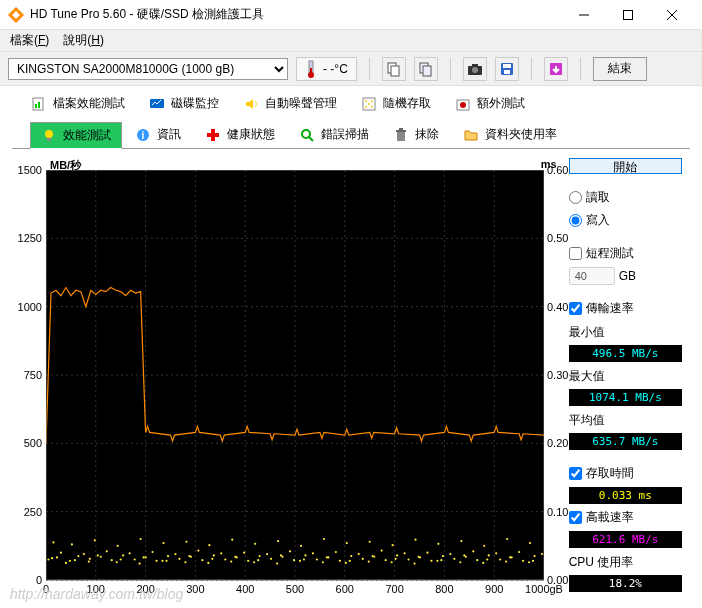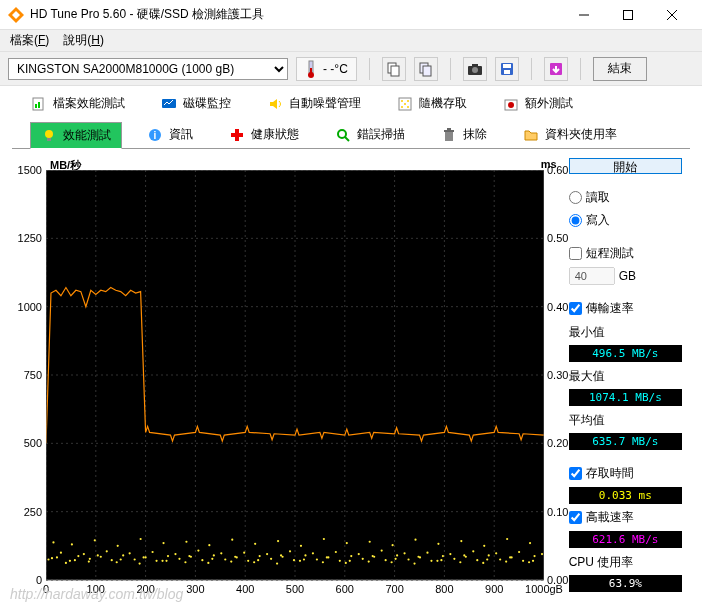--- a/index.html
+++ b/index.html
@@ -16,21 +16,21 @@
 .menu-item { padding: 2px 6px; font-size: 12px; cursor: pointer; }
 .menu-underline { text-decoration: underline; }
 
 .toolbar { height: 34px; background: #f0f0f0; display: flex; align-items: center; padding: 4px 8px; gap: 8px; border-bottom: 1px solid #e0e0e0; }
 .drive-select { width: 280px; height: 22px; font-size: 12px; background: #fff; border: 1px solid #999; padding: 1px 4px; }
 .temp-box { display: flex; align-items: center; gap: 6px; padding: 2px 8px; border: 1px solid #ccc; background: #f8f8f8; height: 24px; }
 .toolbar-sep { width: 1px; height: 22px; background: #ccc; margin: 0 4px; }
 .tool-btn { width: 24px; height: 24px; display: flex; align-items: center; justify-content: center; border: 1px solid #ccc; background: #f0f0f0; cursor: pointer; }
 .end-btn { padding: 2px 14px; height: 24px; border: 1px solid #999; background: #f0f0f0; cursor: pointer; font-size: 12px; }
 
-.tabs-row { display: flex; align-items: center; padding: 4px 20px 0 20px; gap: 14px; background: #fff; }
+.tabs-row { display: flex; align-items: center; padding: 4px 20px 0 20px; gap: 2px; background: #fff; }
 .tab { display: flex; align-items: center; gap: 6px; padding: 4px 10px; font-size: 12px; cursor: pointer; border: 1px solid transparent; }
 .tab.active { border: 1px solid #999; border-bottom: 1px solid #fff; background: #22c55e; position: relative; z-index: 2; margin-bottom: -1px; }
 .tab-icon { width: 16px; height: 16px; }
 .tab-sep-line { height: 1px; background: #999; margin: 0 12px -1px 12px; }
 
 .content { display: flex; padding: 10px 20px 10px 16px; gap: 12px; }
 
 .chart-area { position: relative; width: 544px; height: 442px; }
 .y-label-left { position: absolute; left: 34px; top: 0; font-size: 11px; font-weight: bold; }
 .y-label-right { position: absolute; right: 0px; top: 0; font-size: 11px; font-weight: bold; }
@@ -452,17 +452,17 @@
         <input type="checkbox" checked="" style="">
         <span>存取時間</span>
       </div>
     <div class="stat-value yellow">0.033 ms</div>
     <div class="check-row">
         <input type="checkbox" checked="" style="">
         <span>高載速率</span>
       </div>
     <div class="stat-value magenta">621.6 MB/s</div>
     <div class="stat-label">CPU 使用率</div>
-    <div class="stat-value white">63.9%</div>
+    <div class="stat-value white">18.2%</div>
   </div>
 </div>
 
 <div class="watermark">http://hardaway.com.tw/blog</div>
 
 </body></html>

